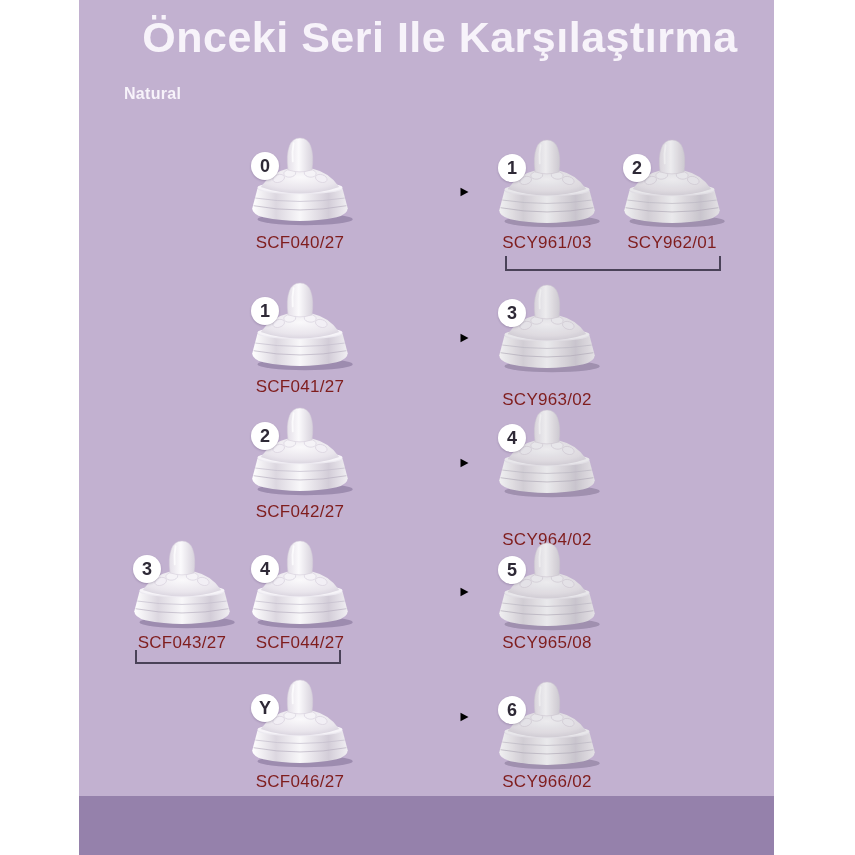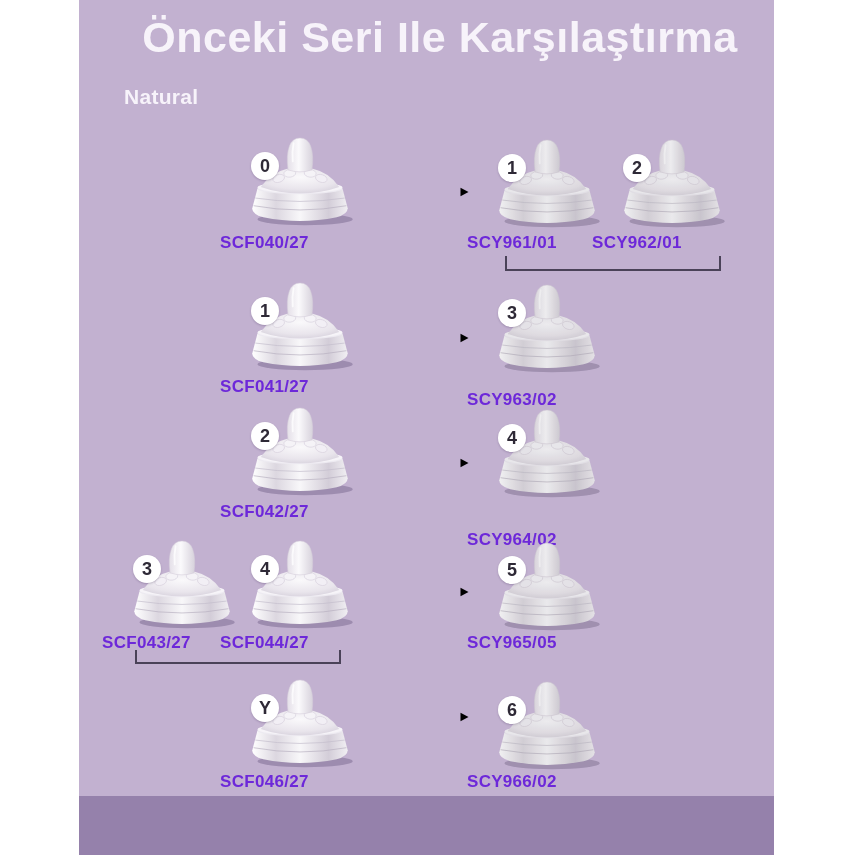--- a/index.html
+++ b/index.html
@@ -2,30 +2,30 @@
 <html><head>
 <meta charset="utf-8">
 <style>
   html,body{margin:0;padding:0;background:#ffffff;}
   .page{position:relative;width:855px;height:855px;background:#ffffff;overflow:hidden;
         font-family:"Liberation Sans", sans-serif;}
   .panel{position:absolute;left:79px;top:0;width:695px;height:855px;background:#c2b1d0;}
   .footer{position:absolute;left:0;top:796px;width:695px;height:59px;background:#9581ab;}
   .title{position:absolute;left:42px;right:15px;top:13px;text-align:center;
          font-size:43px;font-weight:700;color:#f7f3fa;letter-spacing:.5px;white-space:nowrap;}
-  .colhead{position:absolute;top:85px;font-size:21px;font-weight:700;color:#f7f3fa;letter-spacing:.3px;}
+  .colhead{position:absolute;top:85px;font-size:16px;font-weight:700;color:#f7f3fa;letter-spacing:.3px;}
   .row{display:contents;}
   .teat{position:absolute;width:112px;height:92px;}
   .teat.tr{filter:brightness(.99) contrast(.92) saturate(.8);opacity:.97;}
   .badge{position:absolute;width:28px;height:28px;border-radius:50%;background:#ffffff;
          display:flex;align-items:center;justify-content:center;
          font-size:18px;font-weight:700;color:#2e2936;
          box-shadow:0 1px 2px rgba(60,40,80,.25);}
-  .code{position:absolute;width:160px;text-align:left;font-size:17px;font-weight:700;
-        color:#6d28d9;letter-spacing:.3px;white-space:nowrap;}
+  .code{position:absolute;width:160px;text-align:center;font-size:17px;font-weight:400;
+        color:#7f1d1d;letter-spacing:.3px;white-space:nowrap;}
   .arrow{position:absolute;width:98px;height:12px;}
   .bracket{position:absolute;border-left:2px solid #4a4258;border-right:2px solid #4a4258;
         border-bottom:2px solid #4a4258;}
 </style>
 </head>
 <body>
 
 <svg width="0" height="0" style="position:absolute" aria-hidden="true">
   <defs>
     <linearGradient id="gBase" x1="0" y1="0" x2="1" y2="0">
@@ -80,21 +80,21 @@
         </svg>
       <div class="badge" style="left:172px;top:152px">0</div>
       <div class="code" style="left:141px;top:233px">SCF040/27</div>
       <svg class="arrow" viewBox="0 0 98 12" style="left:293px;top:186px">
           <use href="#arrowShape"></use>
         </svg>
       <svg class="teat tr" viewBox="0 0 130 108" style="left:412px;top:137px">
           <use href="#teatShape"></use>
         </svg>
       <div class="badge" style="left:419px;top:154px">1</div>
-      <div class="code" style="left:388px;top:233px">SCY961/01</div>
+      <div class="code" style="left:388px;top:233px">SCY961/03</div>
       <svg class="teat tr" viewBox="0 0 130 108" style="left:537px;top:137px">
           <use href="#teatShape"></use>
         </svg>
       <div class="badge" style="left:544px;top:154px">2</div>
       <div class="code" style="left:513px;top:233px">SCY962/01</div>
       <div class="bracket" style="left:426px;top:256px;width:212px;height:13px"></div>
     </div>
 
     
     <div class="row">
@@ -143,21 +143,21 @@
       <div class="badge" style="left:172px;top:555px">4</div>
       <div class="code" style="left:141px;top:633px">SCF044/27</div>
       <div class="bracket" style="left:56px;top:650px;width:202px;height:12px"></div>
       <svg class="arrow" viewBox="0 0 98 12" style="left:293px;top:586px">
           <use href="#arrowShape"></use>
         </svg>
       <svg class="teat tr" viewBox="0 0 130 108" style="left:412px;top:540px">
           <use href="#teatShape"></use>
         </svg>
       <div class="badge" style="left:419px;top:556px">5</div>
-      <div class="code" style="left:388px;top:633px">SCY965/05</div>
+      <div class="code" style="left:388px;top:633px">SCY965/08</div>
     </div>
 
     
     <div class="row">
       <svg class="teat" viewBox="0 0 130 108" style="left:165px;top:677px">
           <use href="#teatShape"></use>
         </svg>
       <div class="badge" style="left:172px;top:694px">Y</div>
       <div class="code" style="left:141px;top:772px">SCF046/27</div>
       <svg class="arrow" viewBox="0 0 98 12" style="left:293px;top:711px">

